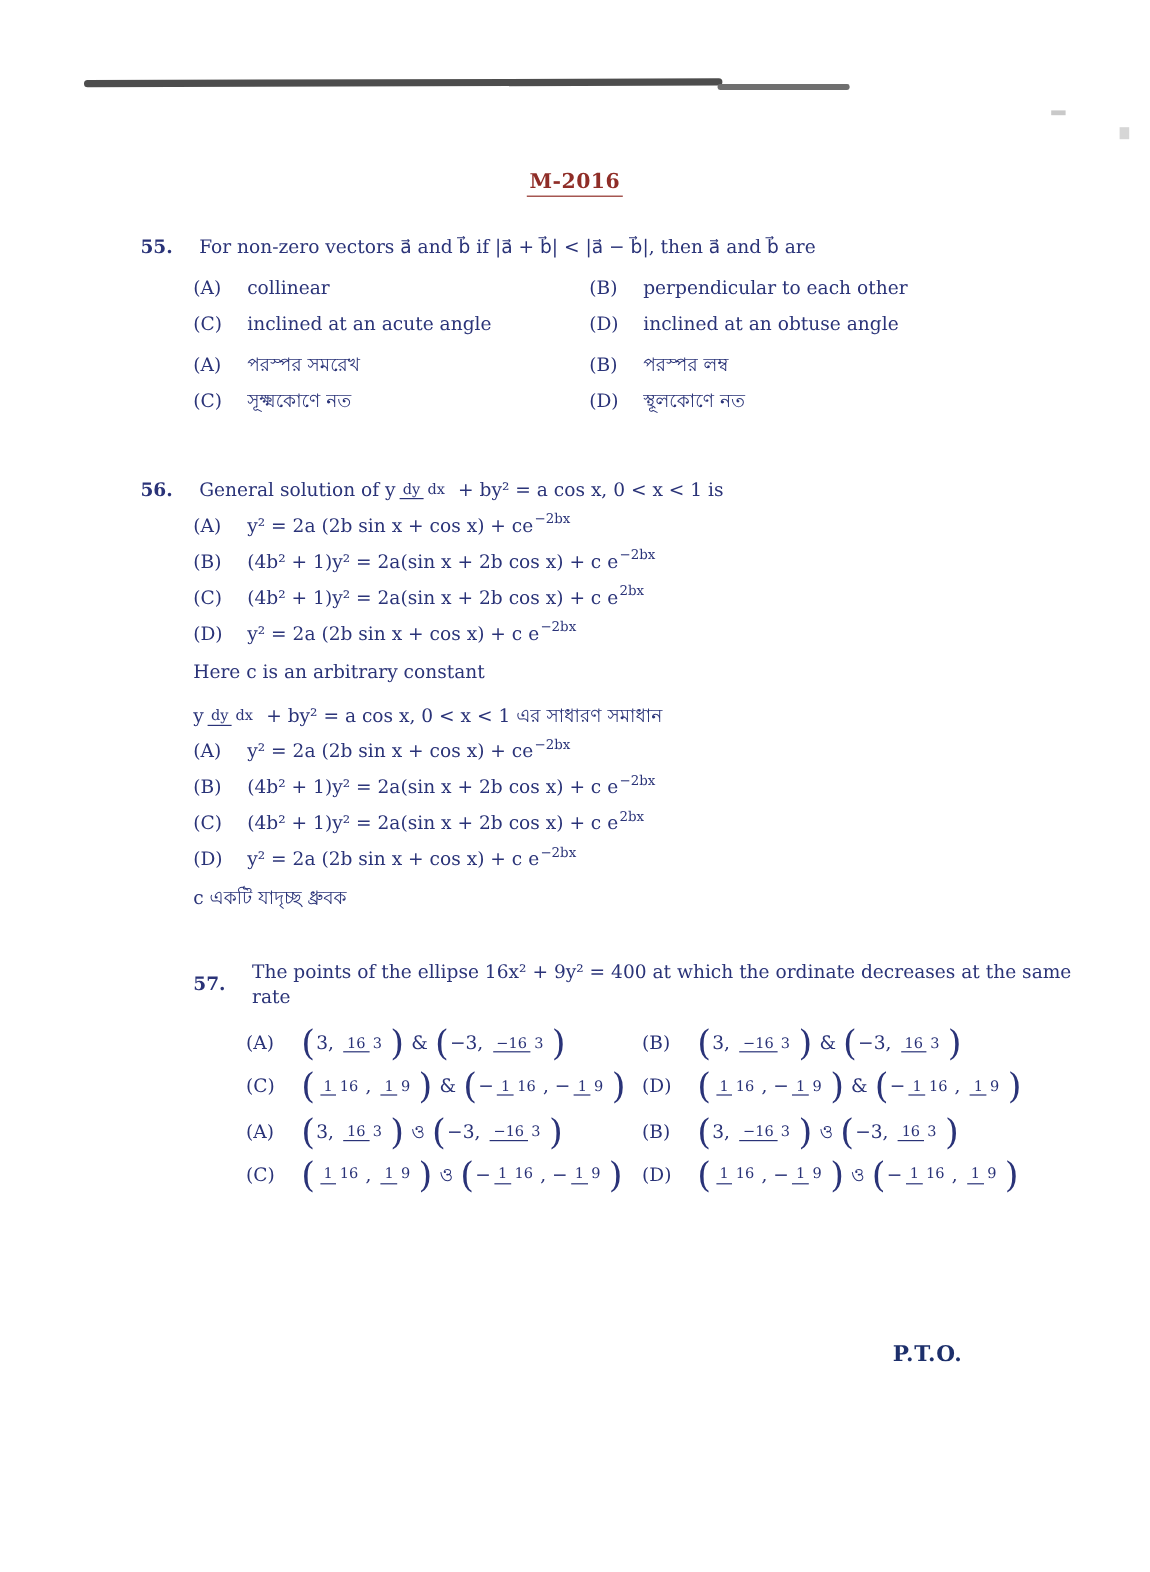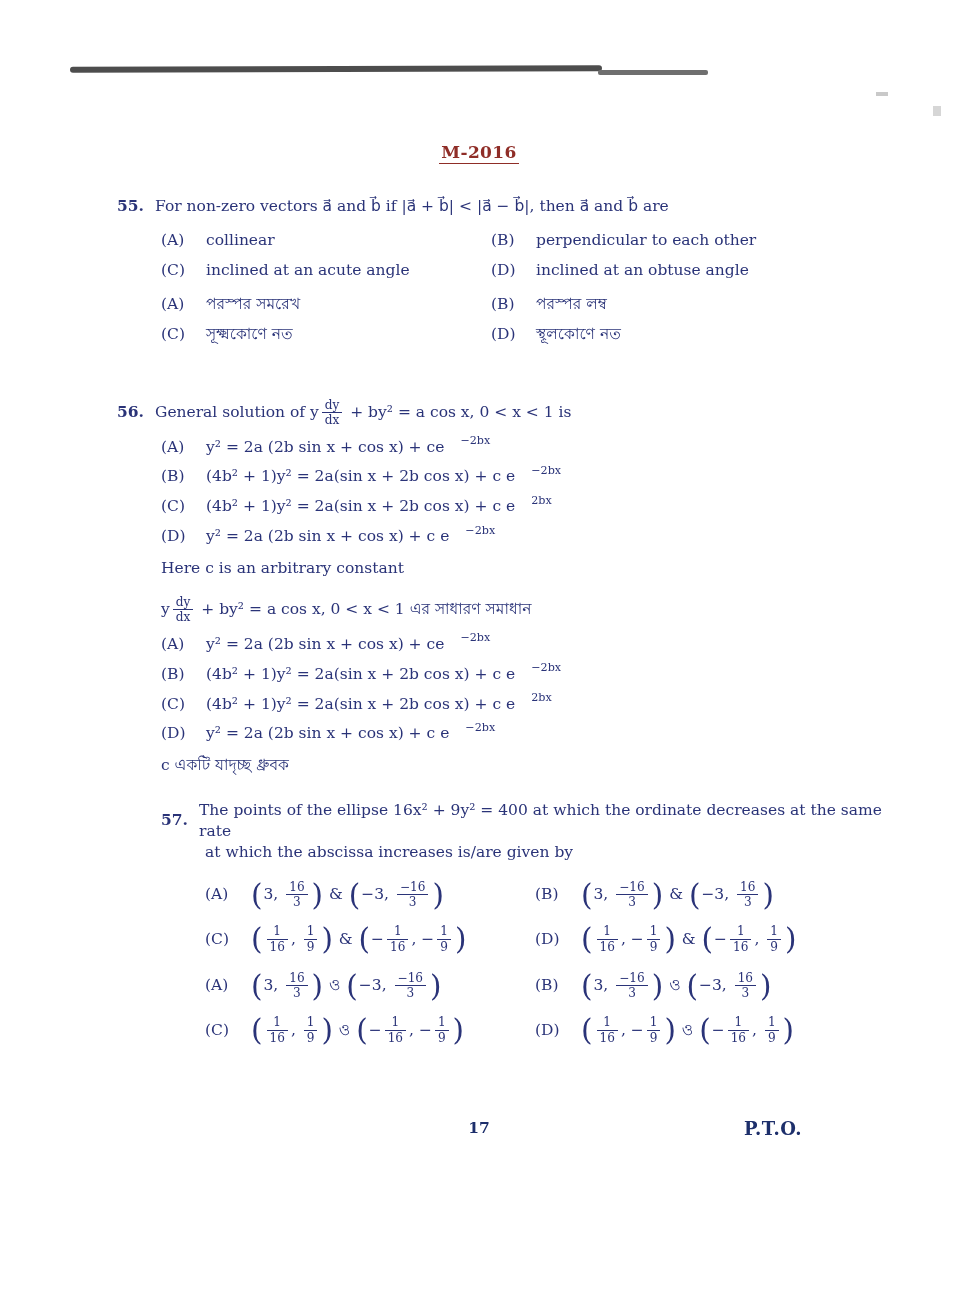--- a/index.html
+++ b/index.html
@@ -10,40 +10,40 @@
   .scanbar2{position:absolute;left:598px;top:70px;width:110px;height:5px;background:#6f6f6f;border-radius:2px;}
   .smudge1{position:absolute;left:876px;top:92px;width:12px;height:4px;background:#c9c9c9;}
   .smudge2{position:absolute;left:933px;top:106px;width:8px;height:10px;background:#d6d6d6;}
   
   .hdr{position:absolute;top:142px;left:0;width:100%;text-align:center;}
   .hdr span{display:inline-block;font-weight:700;font-size:17px;color:#8f2d27;
             border-bottom:1.6px solid #8f2d27;padding:0 2px 1px;letter-spacing:.4px;}
   
   .q{position:absolute;left:117px;right:58px;font-size:15.5px;line-height:1.35;}
   .q55{top:196px;} .q56{top:398px;} .q57{top:800px;margin-left:44px;}
-  .stem{display:flex;gap:10px;align-items:center;}
+  .stem{display:flex;gap:21px;align-items:center;}
   .qnum{font-weight:700;min-width:28px;}
   .qtext{flex:1;}
   .stem-indent{margin-left:44px;margin-top:16px;display:flex;align-items:center;}
   .line2{margin-left:44px;}
   .optgrid{display:grid;grid-template-columns:330px auto;row-gap:9px;margin:13px 0 0 44px;justify-content:start;}
   .optgrid.tall{row-gap:15px;margin-top:17px;}
   .optlist{margin:7px 0 0 44px;}
   .optlist .opt{margin:9px 0;}
   .opt{display:flex;gap:15px;align-items:center;}
   .lbl{min-width:30px;}
   .note{margin:11px 0 0 44px;}
   
   .mathline{display:inline-flex;align-items:center;flex-wrap:wrap;}
   .mtx{white-space:pre;}
-  .mfrac{display:inline-flex;flex-direction:column;text-align:center;font-size:.78em;line-height:1.18;margin:0 3px;vertical-align:middle;}
+  .mfrac{display:inline-flex;flex-direction:row;text-align:center;font-size:.78em;line-height:1.18;margin:0 3px;vertical-align:middle;}
   .mnum{border-bottom:1.4px solid currentColor;padding:0 3px;}
   .mden{padding:0 3px;}
   .mpar{font-size:1.9em;font-weight:400;line-height:0;padding:0 1px;}
-  .msup{font-size:.72em;position:relative;top:-.55em;margin-left:16px;white-space:pre;}
+  .msup{font-size:.72em;position:relative;top:-.55em;margin-left:1px;white-space:pre;}
   
   .pageno{position:absolute;top:1118px;left:0;width:100%;text-align:center;font-weight:700;font-size:15.5px;color:#1d2f6b;}
   .pto{position:absolute;top:1118px;left:744px;font-weight:700;font-size:18px;color:#1d2f6b;letter-spacing:.5px;}
   
   .logo{position:absolute;left:698px;top:1200px;display:flex;align-items:flex-start;gap:8px;}
   .logo-txt{display:flex;flex-direction:column;margin-top:14px;}
   .brand-row{display:flex;align-items:flex-start;font-family:"DejaVu Sans","Liberation Sans",sans-serif;}
   .brand{font-weight:700;font-size:23px;color:#253a66;letter-spacing:-.5px;line-height:1;}
   .tld{font-size:9px;color:#9a9a9a;margin-left:2px;margin-top:2px;}
   .tagline{font-family:"DejaVu Sans","Liberation Sans",sans-serif;font-size:8.5px;color:#5d5d5d;margin-top:7px;letter-spacing:.2px;}
@@ -190,21 +190,20 @@
       </div>
     </div>
     <div class="note">c একটি যাদৃচ্ছ ধ্রুবক</div>
   </div>
 
   <div class="q q57">
     <div class="stem">
       <span class="qnum">57.</span>
       <span class="qtext">The points of the ellipse 16x² + 9y² = 400 at which the ordinate decreases at the same rate</span>
     </div>
-    <div class="line2">at which the abscissa increases is/are given by</div>
     <div class="optgrid tall">
       <div class="opt">
         <span class="lbl">(A)</span>
         <span class="mathline">
             <span class="mpar">(</span>
             <span class="mtx">3, </span>
             <span class="mfrac">
               <span class="mnum">16</span>
               <span class="mden">3</span>
             </span>
@@ -393,21 +392,20 @@
             <span class="mfrac">
               <span class="mnum">1</span>
               <span class="mden">9</span>
             </span>
             <span class="mpar">)</span>
           </span>
       </div>
     </div>
   </div>
 
-  <div class="pageno">17</div>
   <div class="pto">P.T.O.</div>
 
   <div class="logo">
     <svg width="54" height="58" viewBox="0 0 54 58">
       <path d="M31 1 h17 v33 l-8.5 -6.5 L31 34 Z" fill="#cf3b3b"></path>
       <circle cx="18" cy="12" r="11" fill="#2e2a28"></circle>
       <circle cx="21" cy="31" r="15" fill="#f7ecd9" stroke="#2e2a28" stroke-width="2"></circle>
       <circle cx="13.5" cy="32" r="5.6" fill="#ffffff" stroke="#2e2a28" stroke-width="2"></circle>
       <circle cx="28.5" cy="32" r="5.6" fill="#ffffff" stroke="#2e2a28" stroke-width="2"></circle>
       <line x1="19" y1="32" x2="23" y2="32" stroke="#2e2a28" stroke-width="2"></line>

